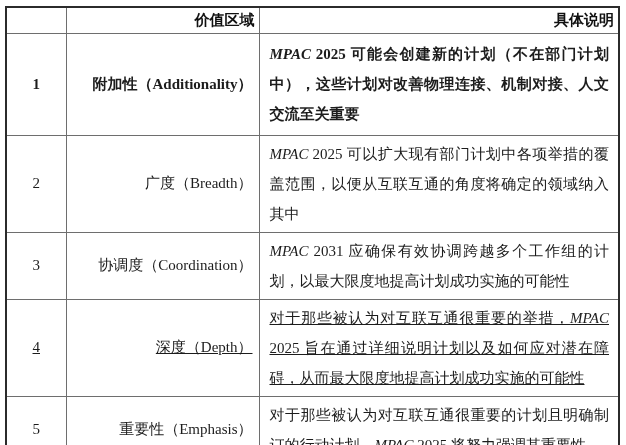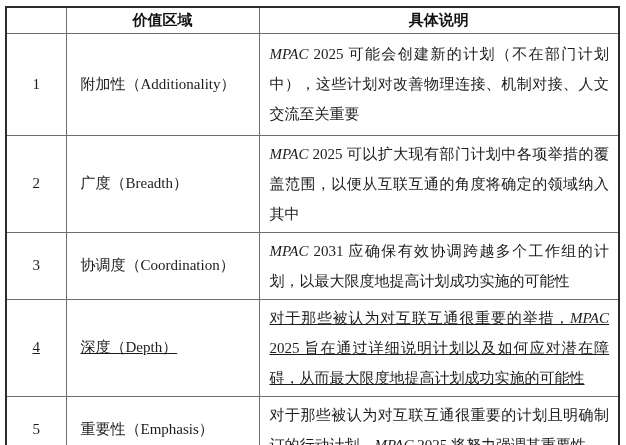--- a/index.html
+++ b/index.html
@@ -38,45 +38,45 @@
   table.value-table tr > *:first-child { border-left: 2px solid #2b2b2b; }
   table.value-table tr > *:last-child  { border-right: 2px solid #2b2b2b; }
   table.value-table thead tr > *       { border-top: 2px solid #2b2b2b; }
   table.value-table tbody tr:last-child > * { border-bottom: 2px solid #2b2b2b; }
 
   table.value-table th {
     height: 26px;
     font-family: "Liberation Sans", "DejaVu Sans", sans-serif;
     font-weight: 700;
     font-size: 15px;
-    text-align: center;
+    text-align: right;
     padding: 2px 4px;
     color: #111111;
   }
   td.num-cell {
     text-align: center;
     font-size: 15px;
     padding: 2px;
   }
   td.area-cell {
     font-size: 15px;
     padding: 2px 6px 2px 14px;
-    text-align: left;
+    text-align: right;
   }
   td.desc-cell {
     font-size: 15px;
     line-height: 30px;
     padding: 3px 9px 3px 10px;
     text-align: justify;
   }
   td.desc-cell .it {
     font-style: italic;
   }
   
-  tr.r0 > td { height: 102px; }
+  tr.r0 > td { height: 102px; font-weight: bold; }
   tr.r1 > td { height: 90px; }
   tr.r2 > td { height: 62px; }
   tr.r3 > td { height: 92px; text-decoration: underline; }
   tr.r4 > td { height: 55px; }
 </style>
 </head>
 <body>
 
 <div class="page">
   <table class="value-table">

